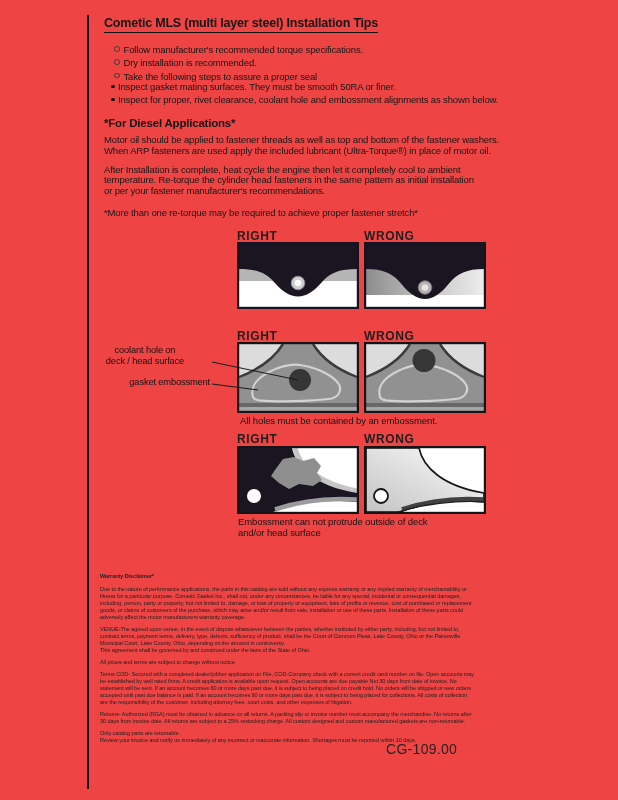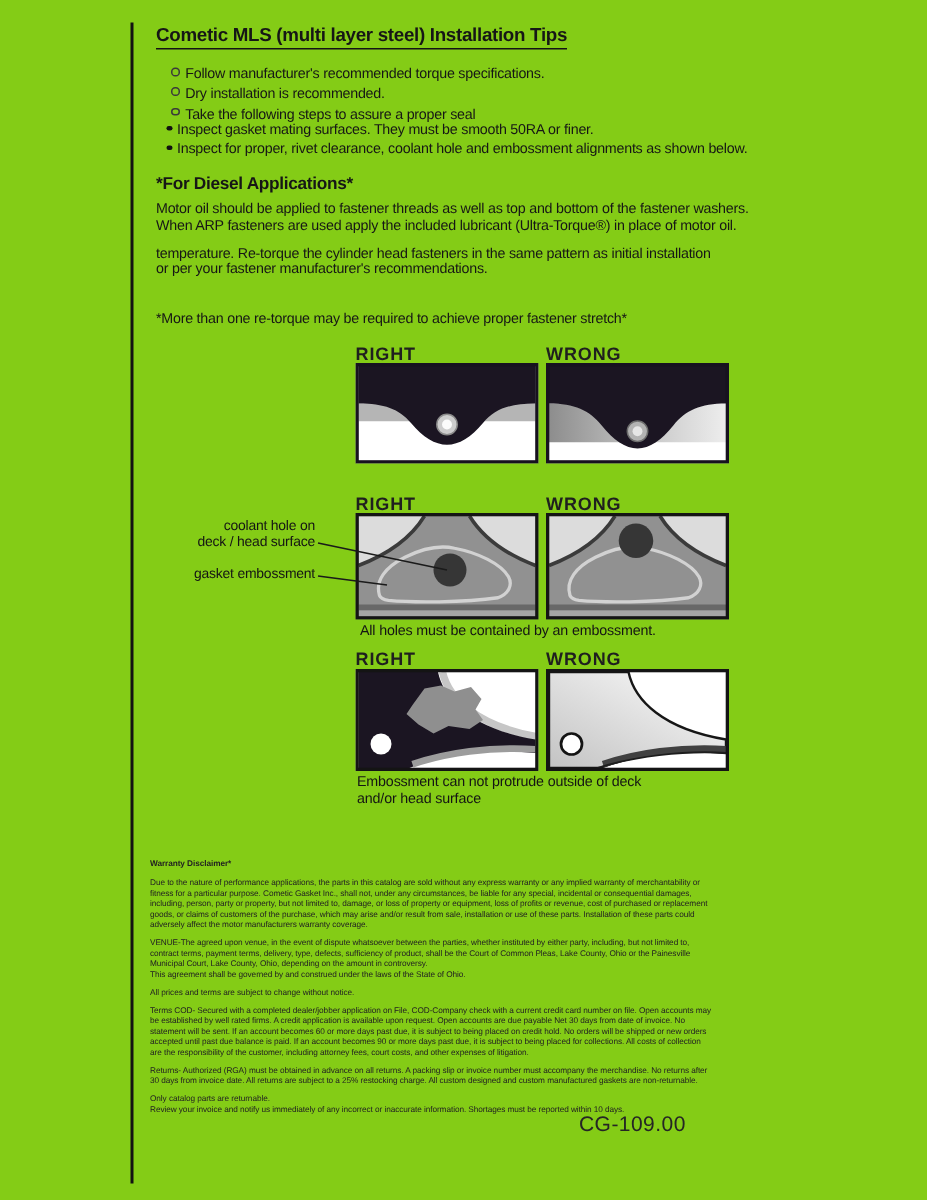--- a/index.html
+++ b/index.html
@@ -1,17 +1,17 @@
 <!DOCTYPE html>
 <html><head>
 <meta charset="utf-8">
 <style>
   html,body{margin:0;padding:0;background:#e8e8e8;}
   .page{
-    position:relative;width:618px;height:800px;background:#84cc16;
+    position:relative;width:618px;height:800px;background:#ef4444;
     font-family:"Liberation Sans","DejaVu Sans",sans-serif;color:#161616;
     overflow:hidden;margin:0 auto;
   }
   .vrule{position:absolute;left:87px;top:15px;width:2px;height:774px;background:#121212;}
   .doc-title{
     position:absolute;left:104px;top:16px;font-size:12.5px;font-weight:700;
     letter-spacing:-0.2px;border-bottom:1.5px solid #141414;padding-bottom:2px;white-space:nowrap;
   }
   .tips{position:absolute;left:74px;top:43px;font-size:9.5px;letter-spacing:-0.15px;padding-left:40px;}
   .tips div{line-height:13.3px;white-space:nowrap;}
@@ -34,21 +34,21 @@
   .rw-label{
     position:absolute;width:122px;font-size:12px;font-weight:700;
     letter-spacing:0.6px;color:#1f1f1f;
   }
   .panel{position:absolute;}
   .cap{position:absolute;font-size:9.5px;letter-spacing:-0.1px;color:#141414;white-space:nowrap;line-height:11px;}
   .side-label{
     position:absolute;left:80px;width:130px;text-align:right;font-size:9.3px;
     letter-spacing:-0.15px;color:#141414;
   }
-  .side-label div{line-height:10.5px;white-space:nowrap;}
+  .side-label div{line-height:10.5px;white-space:nowrap;text-align:center;}
   .leader-svg{position:absolute;left:95px;top:340px;pointer-events:none;}
   .legal{position:absolute;left:100px;top:573px;width:440px;font-size:5.5px;line-height:7px;color:#222;letter-spacing:-0.05px;}
   .legal-h{font-weight:700;margin-bottom:6px;white-space:nowrap;}
   .legal-p{margin-bottom:5px;}
   .legal-p div{white-space:nowrap;}
   .page-code{position:absolute;left:386px;top:741px;font-size:14px;letter-spacing:0.3px;color:#252525;}
 </style>
 </head>
 <body>
 
@@ -70,20 +70,21 @@
     </div>
 
   <div class="diesel-heading">*For Diesel Applications*</div>
 
   <div class="bodypara" id="diesel-p1">
       <div>Motor oil should be applied to fastener threads as well as top and bottom of the fastener washers.</div>
       <div>When ARP fasteners are used apply the included lubricant (Ultra-Torque®) in place of motor oil.</div>
     </div>
 
   <div class="bodypara" id="diesel-p2">
+      <div>After Installation is complete, heat cycle the engine then let it completely cool to ambient</div>
       <div>temperature. Re-torque the cylinder head fasteners in the same pattern as initial installation</div>
       <div>or per your fastener manufacturer's recommendations.</div>
     </div>
 
   <div class="diesel-note">*More than one re-torque may be required to achieve proper fastener stretch*</div>
 
   <div class="rw-label" style="left:237px;top:229px">RIGHT</div>
   <div class="rw-label" style="left:364px;top:229px">WRONG</div>
 
   <svg class="panel" style="left:237px;top:242px" width="122" height="67" viewBox="0 0 122 67">

